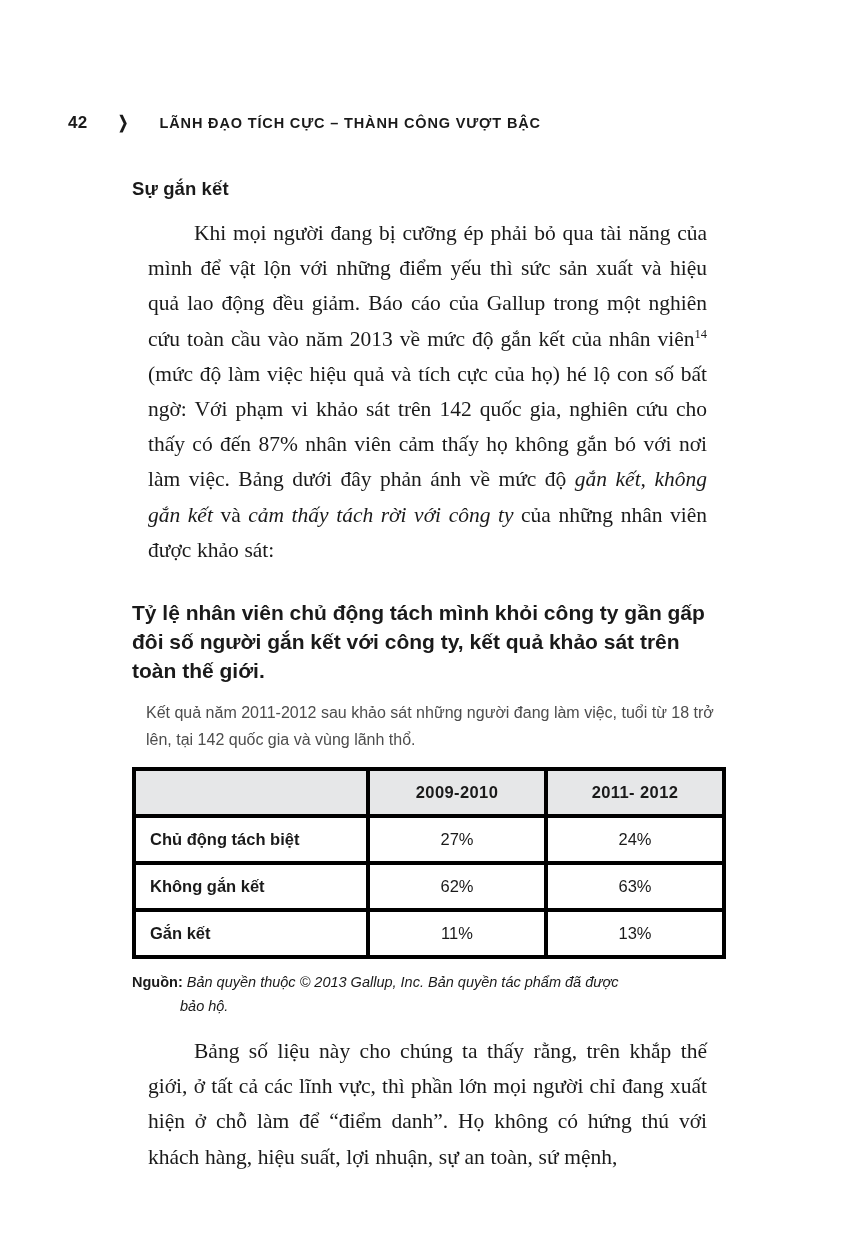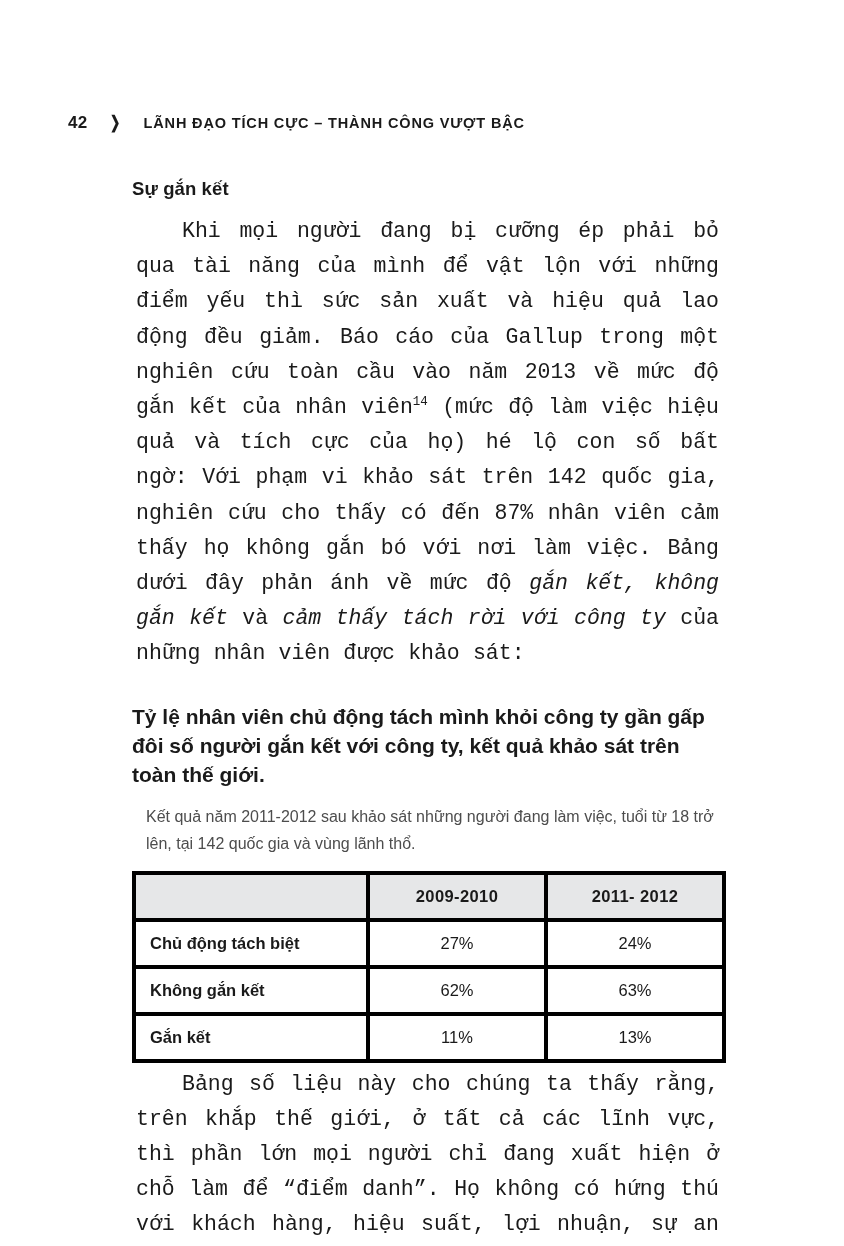--- a/index.html
+++ b/index.html
@@ -21,21 +21,21 @@
     box-sizing: border-box;
   }
 
   
   .running-head {
     position: absolute;
     left: 68px;
     top: 112px;
     display: flex;
     align-items: center;
-    gap: 4px;
+    gap: 12px;
   }
   .running-head .folio {
     font-family: "Liberation Sans", sans-serif;
     font-weight: bold;
     font-size: 17px;
     letter-spacing: 0.2px;
     color: #1a1a1a;
   }
   .running-head .chev {
     font-family: "Liberation Sans", sans-serif;
@@ -65,25 +65,25 @@
 
   h2.section-title {
     font-family: "Liberation Sans", sans-serif;
     font-size: 18.5px;
     font-weight: bold;
     margin: 0 0 14px 0;
     letter-spacing: 0.1px;
   }
 
   p.body {
-    font-family: Liberation Mono, monospace;
+    font-family: Liberation Serif, serif;
     font-size: 21.5px;
     line-height: 35.2px;
     text-align: justify;
-    margin: 4px;
+    margin: 16px;
     text-indent: 46px;
     hyphens: none;
     word-spacing: 0.3px;
   }
   p.body .it { font-style: italic; }
   sup.note {
     font-size: 12.5px;
     vertical-align: super;
     line-height: 0;
   }
@@ -205,19 +205,20 @@
             <td class="num">63%</td>
           </tr>
           <tr>
             <td class="label">Gắn kết</td>
             <td class="num">11%</td>
             <td class="num">13%</td>
           </tr>
         </tbody>
       </table>
 
+      <p class="source"><span class="src-label">Nguồn:</span><span class="src-text"> Bản quyền thuộc © 2013 Gallup, Inc. Bản quyền tác phẩm đã được</span><span class="src-cont">bảo hộ.</span></p>
 
     </div>
 
     <p class="body after-table">Bảng số liệu này cho chúng ta thấy rằng, trên khắp thế giới, ở tất cả các lĩnh vực, thì phần lớn mọi người chỉ đang xuất hiện ở chỗ làm để “điểm danh”. Họ không có hứng thú với khách hàng, hiệu suất, lợi nhuận, sự an toàn, sứ mệnh,</p>
 
   </div>
 </div>
 
 </body></html>

